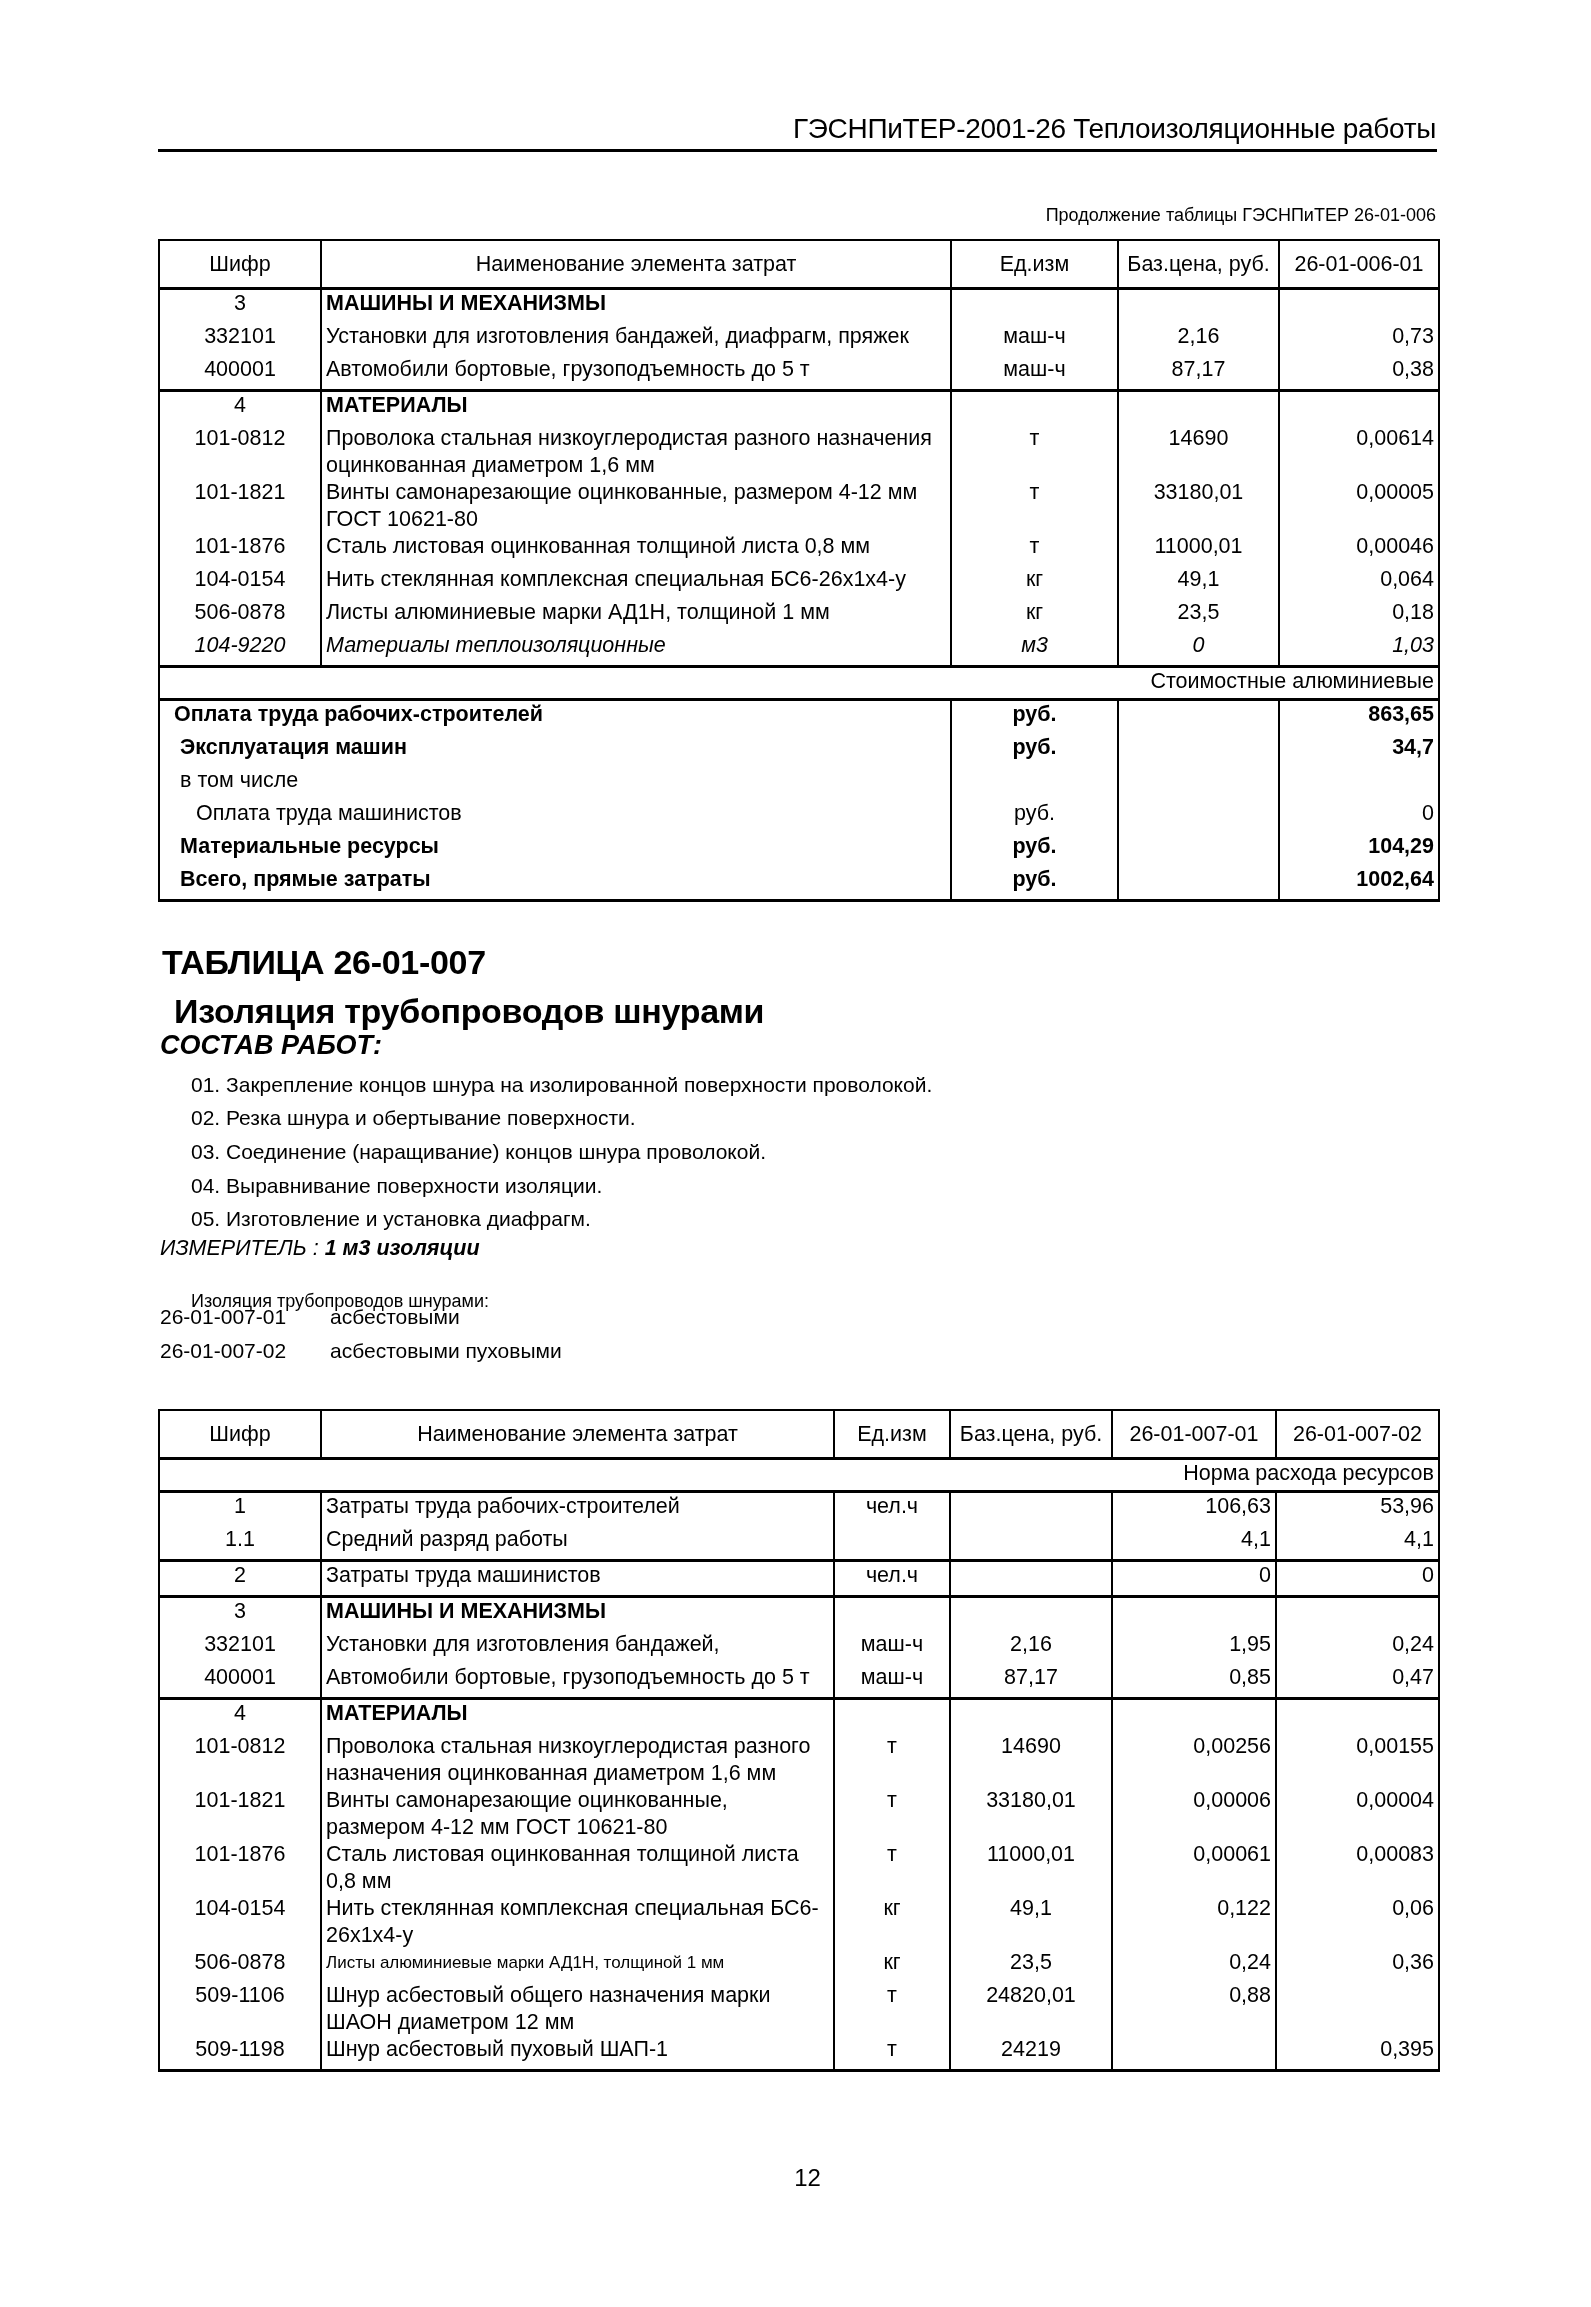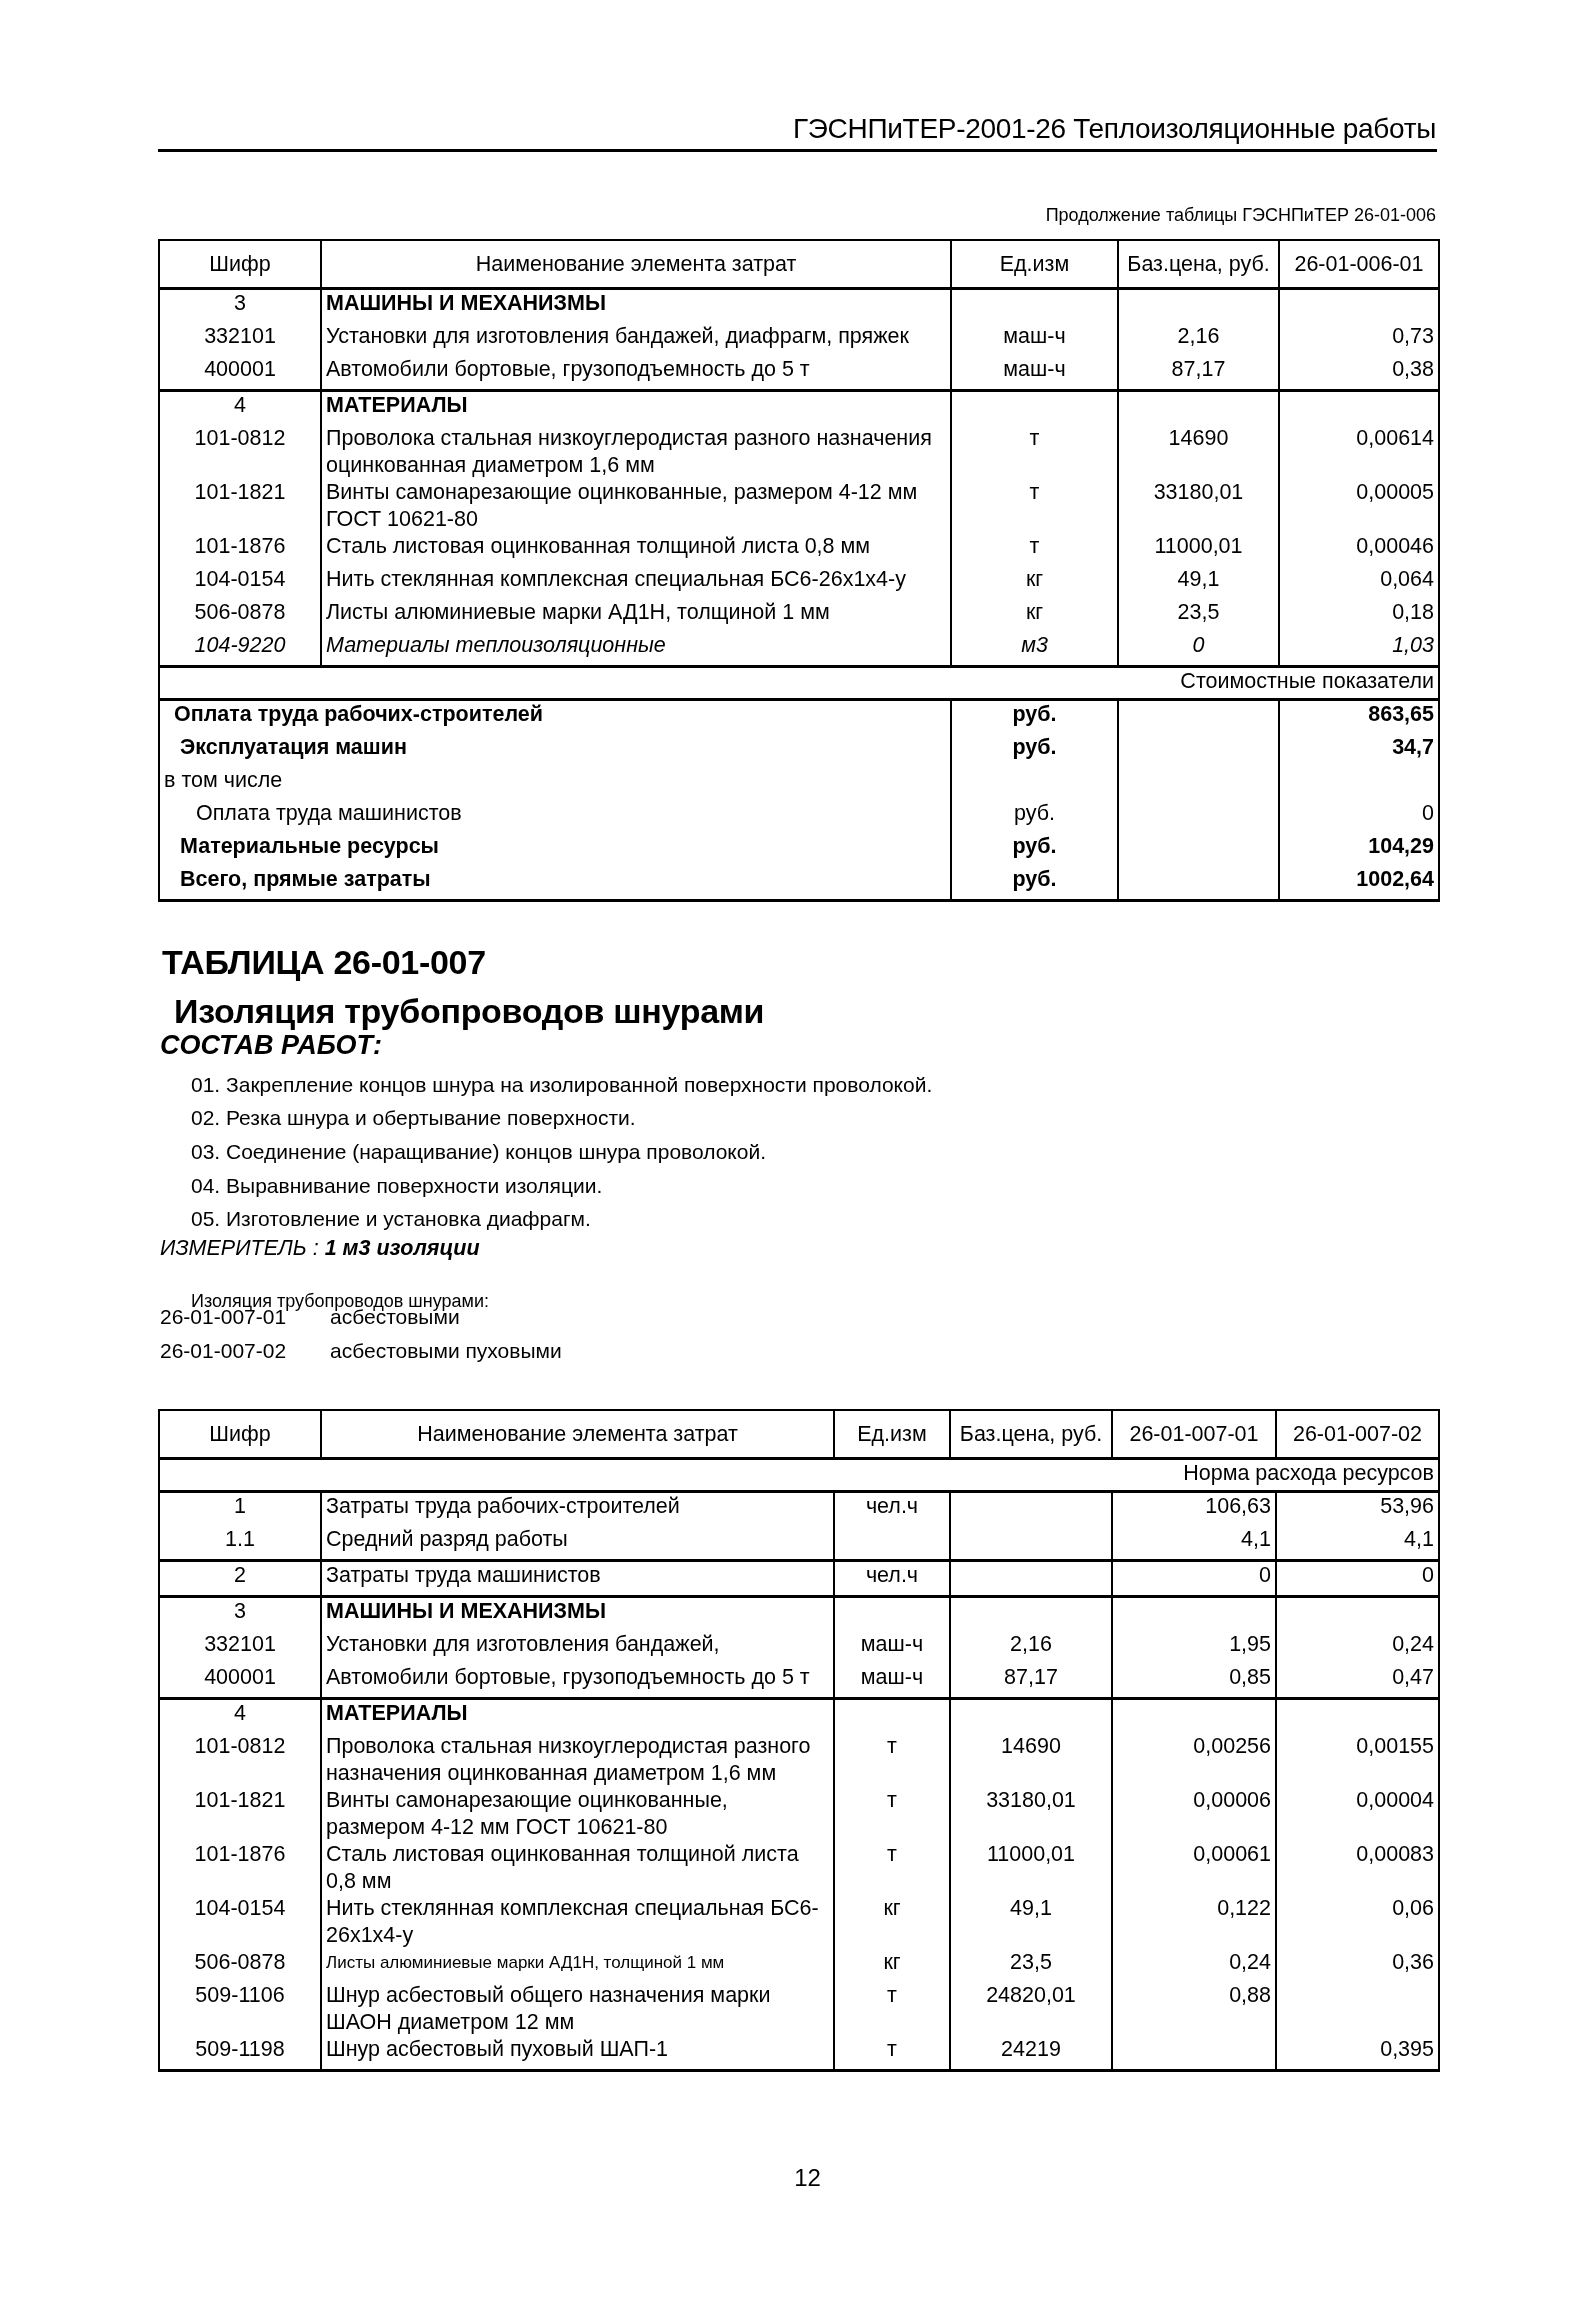--- a/index.html
+++ b/index.html
@@ -119,36 +119,36 @@
     <td class="r">0,18</td>
   </tr>
   <tr>
     <td class="c i">104-9220</td>
     <td class="i">Материалы теплоизоляционные</td>
     <td class="c i">м3</td>
     <td class="c i">0</td>
     <td class="r i">1,03</td>
   </tr>
   <tr class="band">
-    <td colspan="5">Стоимостные показатели</td>
+    <td colspan="5">Стоимостные алюминиевые</td>
   </tr>
   <tr>
     <td colspan="2" class="b" style="padding-left:14px">Оплата труда рабочих-строителей</td>
     <td class="c b">руб.</td>
     <td></td>
     <td class="r b">863,65</td>
   </tr>
   <tr>
     <td colspan="2" class="b" style="padding-left:20px">Эксплуатация машин</td>
     <td class="c b">руб.</td>
     <td></td>
     <td class="r b">34,7</td>
   </tr>
   <tr>
-    <td colspan="2" style="padding-left:4px">в том числе</td>
+    <td colspan="2" style="padding-left:20px">в том числе</td>
     <td class="c"></td>
     <td></td>
     <td class="r"></td>
   </tr>
   <tr>
     <td colspan="2" style="padding-left:36px">Оплата труда машинистов</td>
     <td class="c">руб.</td>
     <td></td>
     <td class="r">0</td>
   </tr>

